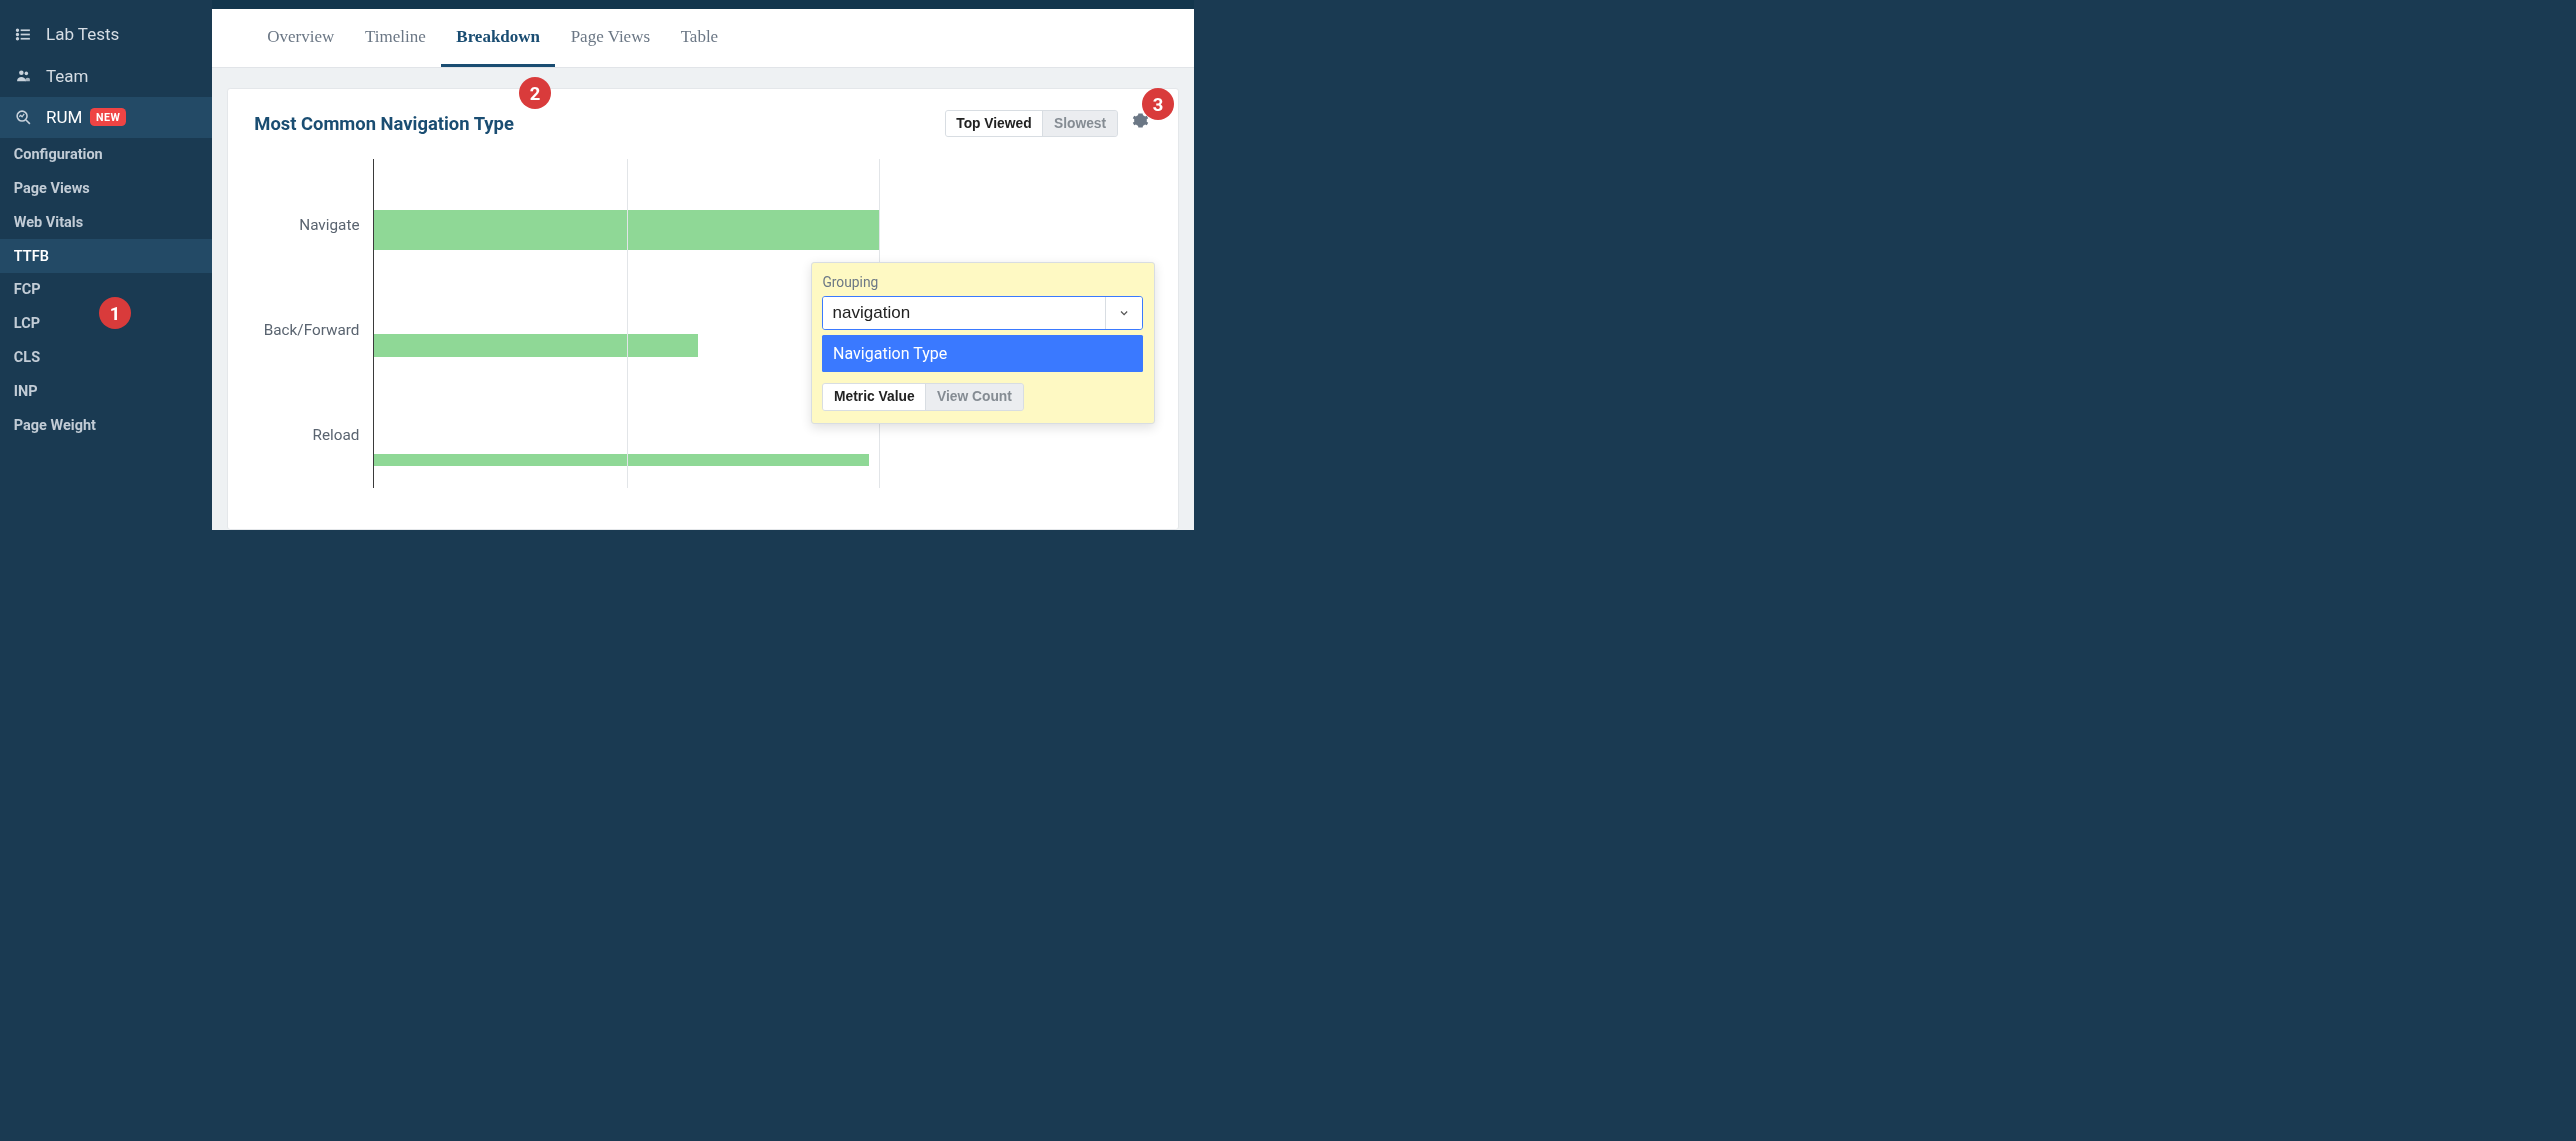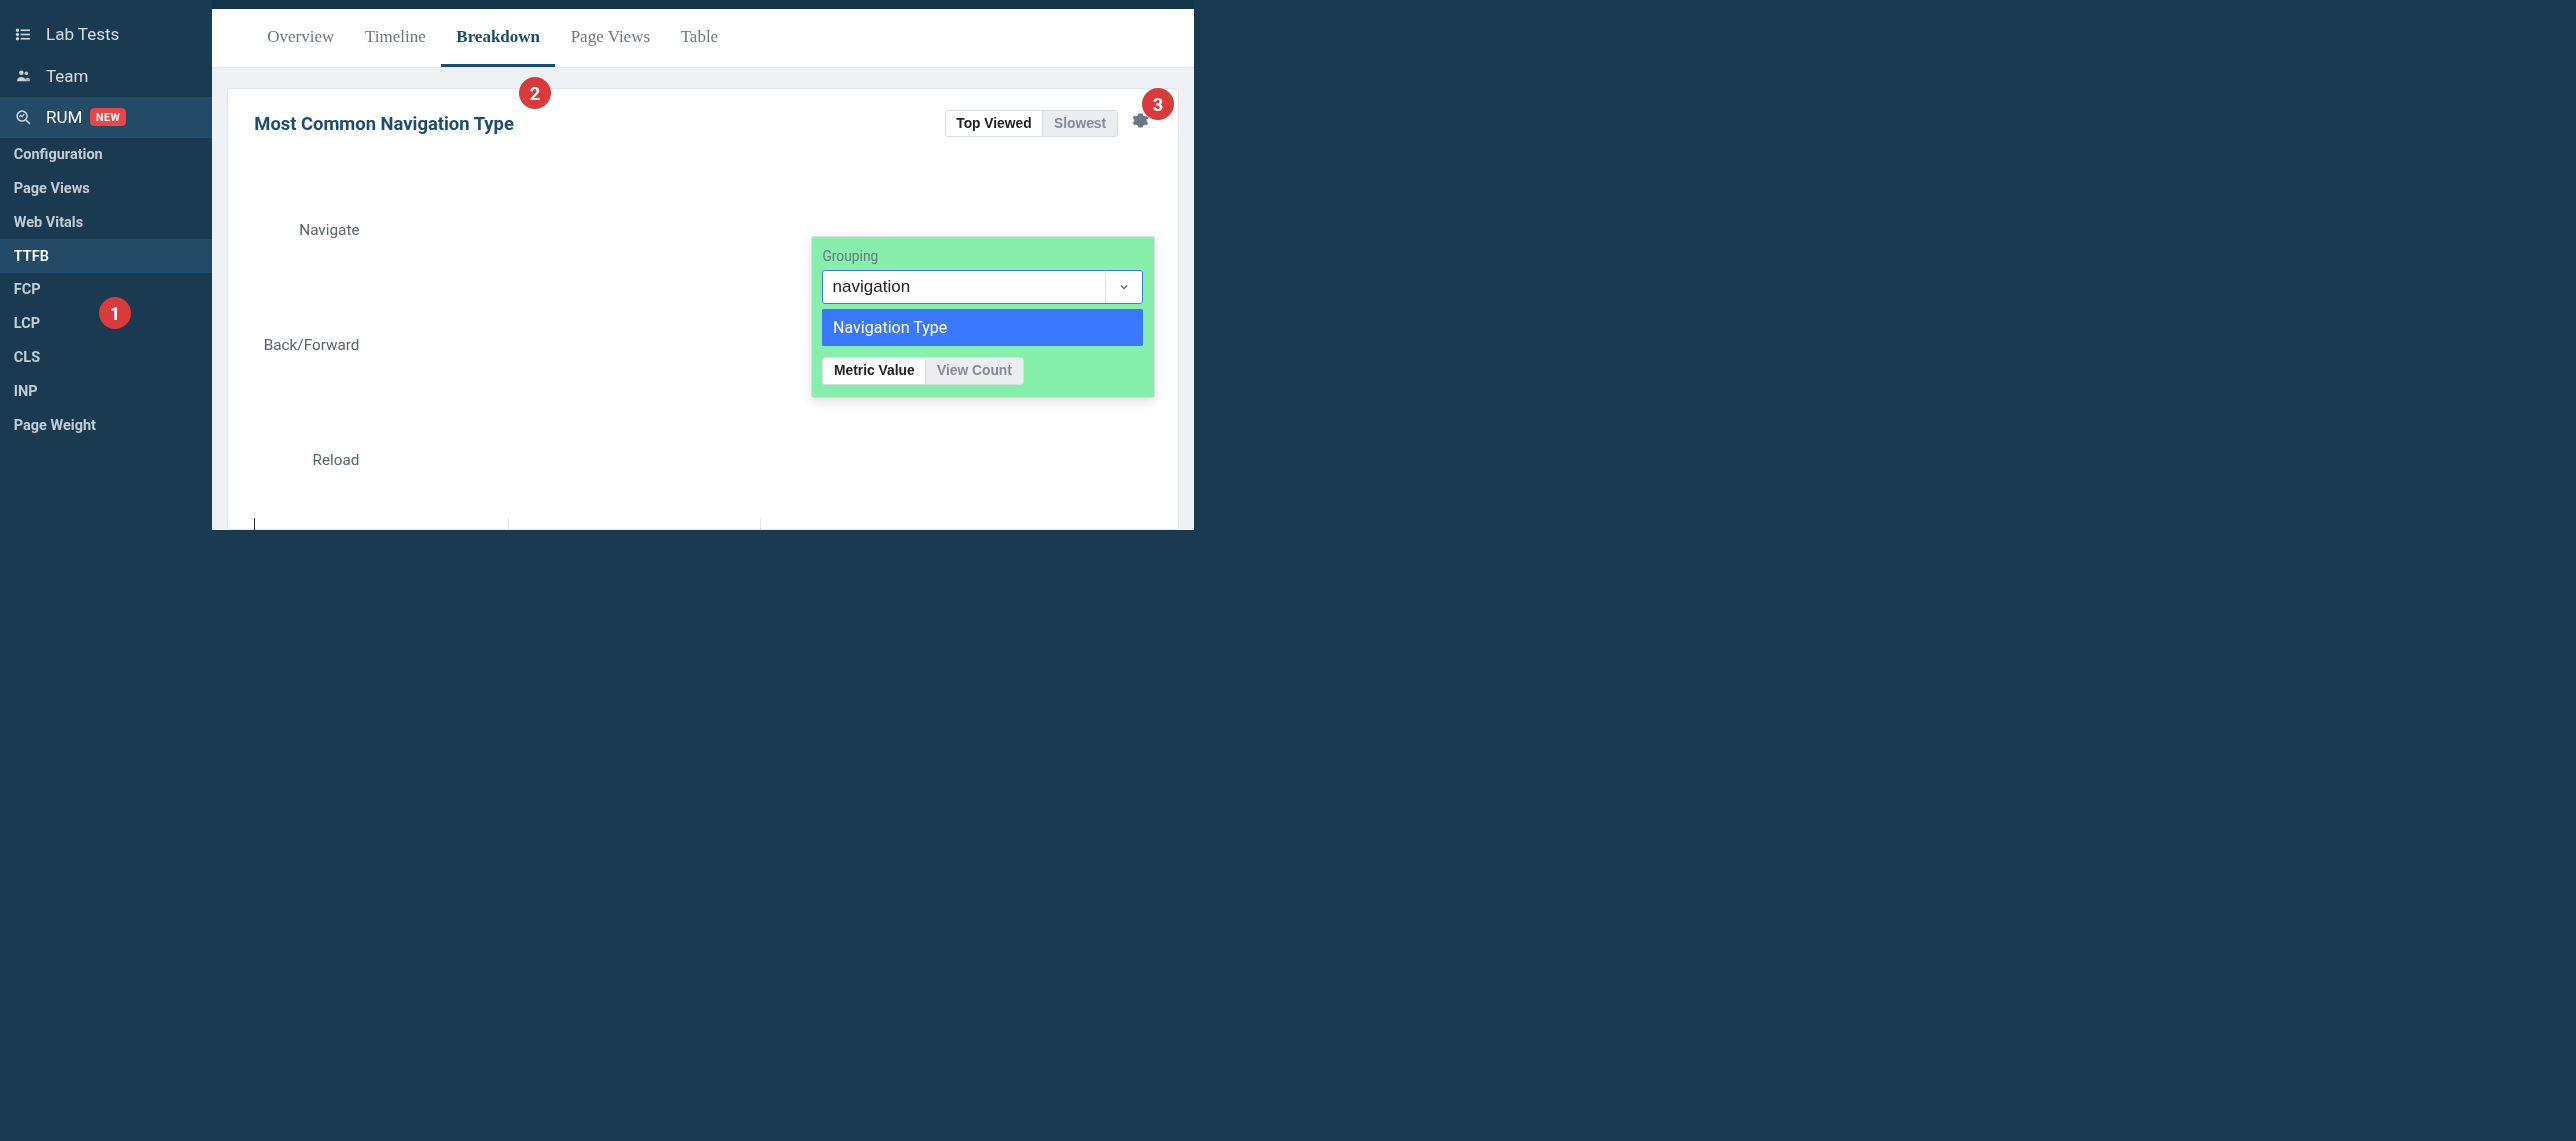--- a/index.html
+++ b/index.html
@@ -138,21 +138,20 @@
     font-size: 17px;
     color: #6b7785;
     cursor: pointer;
     padding: 3.1px;
   }
   .chart {
     display: flex;
     margin-top: 21.4px;
     height: 329px;
     position: relative;
-    flex-direction: column;
   }
   .chart-ylabels {
     width: 119px;
     display: flex;
     flex-direction: column;
     justify-content: space-around;
     align-items: flex-end;
     padding-right: 13.8px;
     padding-top: 13.8px;
   }
@@ -180,24 +179,24 @@
     display: flex;
     align-items: center;
   }
   .bar {
     height: 40px;
     background: #8fd896;
   }
   .bar.thin { height: 12.2px; }
   .popover {
     position: absolute;
-    top: 147px;
+    top: 173px;
     right: 23px;
     width: 344px;
-    background: #86efac;
+    background: #fef9c3;
     border: 0.8px solid #d8dde2;
     border-radius: 3.1px;
     box-shadow: 0 3.1px 10.7px rgba(0,0,0,0.12);
     padding: 10.7px 10.7px 12.2px 10.7px;
     z-index: 10;
   }
   .popover-label {
     font-size: 13.8px;
     color: #6b7785;
     margin-bottom: 6.1px;

